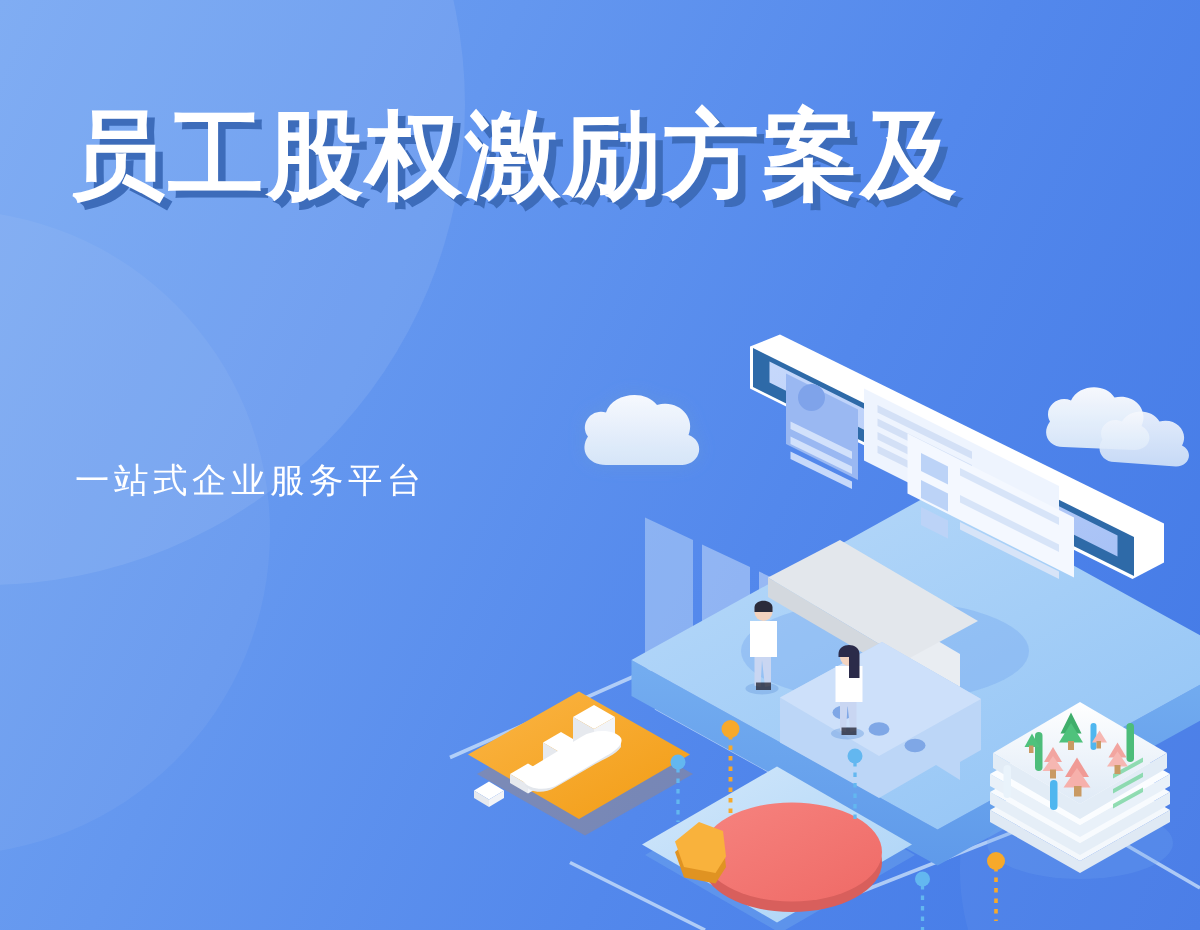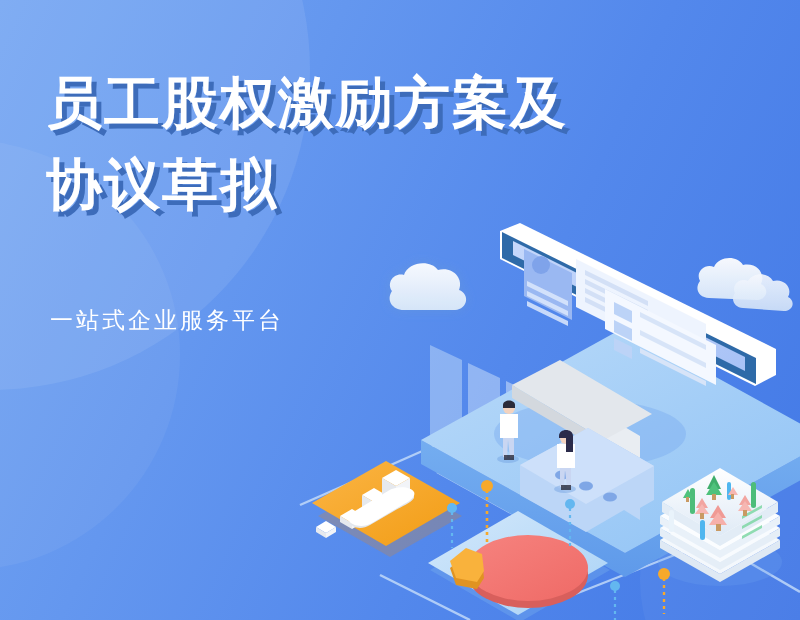--- a/index.html
+++ b/index.html
@@ -23,21 +23,21 @@
     background:rgba(255,255,255,0.085);
     pointer-events:none;
   }
   #arc-a { width:640px; height:640px; left:-330px; top:-250px; }
   #arc-b { width:430px; height:430px; left:-250px; top:140px; background:rgba(255,255,255,0.055); }
   #arc-c { width:300px; height:300px; right:-140px; bottom:-110px; background:rgba(255,255,255,0.045); }
 
   
   #title-block { position:absolute; left:46px; top:62px; width:730px; }
   .title-line {
-    font-size:56px;
+    font-size:64px;
     font-weight:700;
     line-height:82px;
     letter-spacing:2px;
     color:#ffffff;
     white-space:nowrap;
     text-shadow:5px 5px 0 #3d6cba;
   }
   #subtitle-block { position:absolute; left:50px; top:305px; }
   .subtitle-line {
     font-size:23px;
@@ -380,20 +380,19 @@
         <line x1="664" y1="578" x2="664" y2="614" stroke="#f7a92b" stroke-width="2.4" stroke-dasharray="3 4"></line>
         <circle cx="664" cy="574" r="6" fill="#f7a92b"></circle>
       </g>
     </g>
 
   </svg>
   </div>
 
   <div id="title-block">
     <div class="title-line">员工股权激励方案及</div>
-    <div class="title-line">协议草拟</div>
   </div>
 
   <div id="subtitle-block">
     <div class="subtitle-line">一站式企业服务平台</div>
   </div>
 
 </div>
 
 </body></html>

